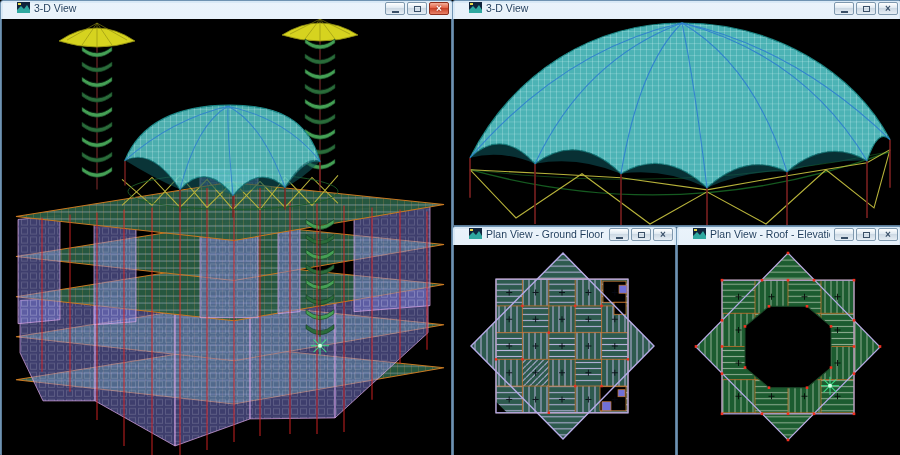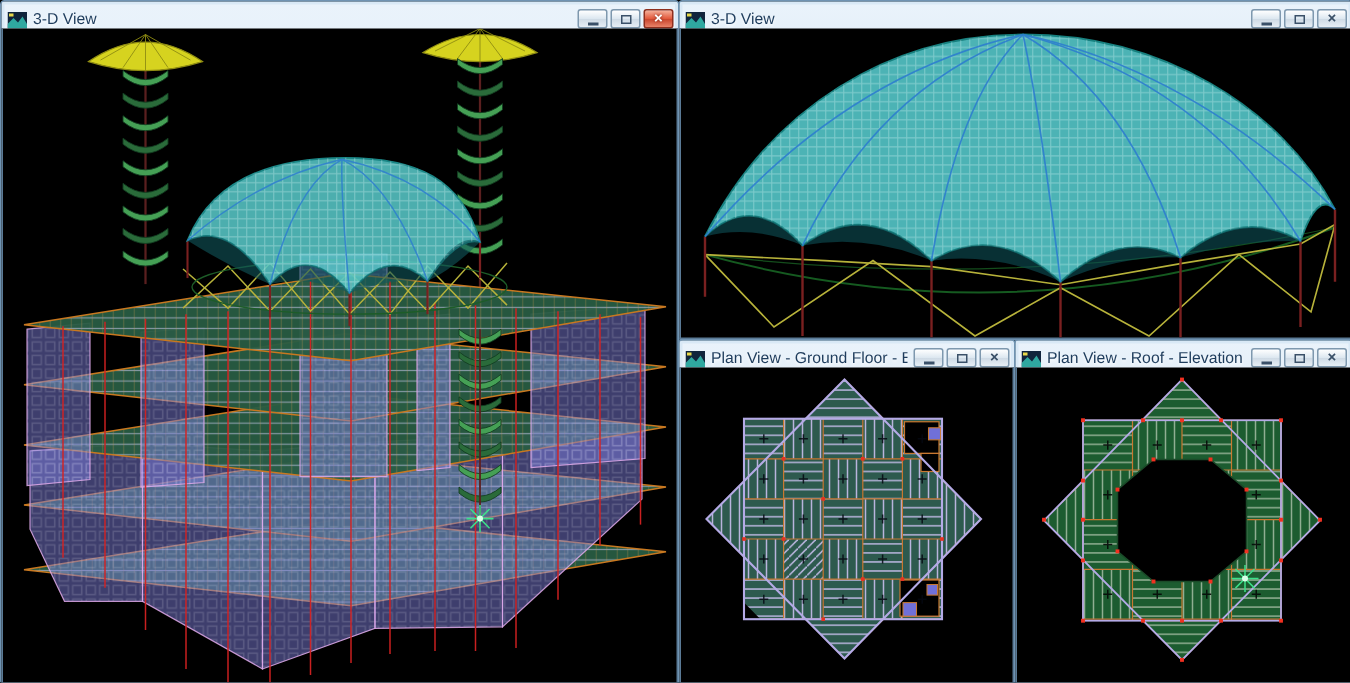--- a/index.html
+++ b/index.html
@@ -2,21 +2,21 @@
 <html><head>
 <meta charset="utf-8">
 <style>
   html,body{margin:0;padding:0}
   body{width:900px;height:455px;background:#000;position:relative;overflow:hidden;
        font-family:"Liberation Sans",sans-serif}
   .window{position:absolute;display:flex;flex-direction:column;
           border:1px solid #6f93b2;border-radius:3px;
           background:linear-gradient(#eaf3fb,#bcd4e8);
           box-shadow:inset 0 0 0 2px #d9e9f6}
-  .titlebar{height:17px;display:flex;align-items:flex-end;gap:4px;padding:1px 3px 0 4px;cursor:default}
+  .titlebar{height:17px;display:flex;align-items:flex-start;gap:4px;padding:1px 3px 0 16px;cursor:default}
   .wicon{display:flex;align-items:center}
   .wtitle{font-size:10.5px;color:#1e3c5c;text-shadow:0 1px 2px rgba(255,255,255,.95);
           white-space:nowrap;overflow:hidden;flex:1}
   .wbtns{display:flex;gap:2px;margin-left:auto}
   .wbtn{width:20px;height:13px;border:1px solid #7e98ae;border-radius:2px;
         background:linear-gradient(#ffffff,#dce7f0 50%,#cdd9e4 50%,#e6eef5);
         display:flex;align-items:center;justify-content:center;box-sizing:border-box}
   .wbtn.red{background:linear-gradient(#f5b09a,#e2593c 50%,#c8432a 50%,#e98268);border-color:#8e2f1e}
   .g-min{width:7px;height:2px;background:#3a5068;margin-top:6px}
   .g-max{width:7px;height:6px;border:1px solid #3a5068;box-sizing:border-box}

